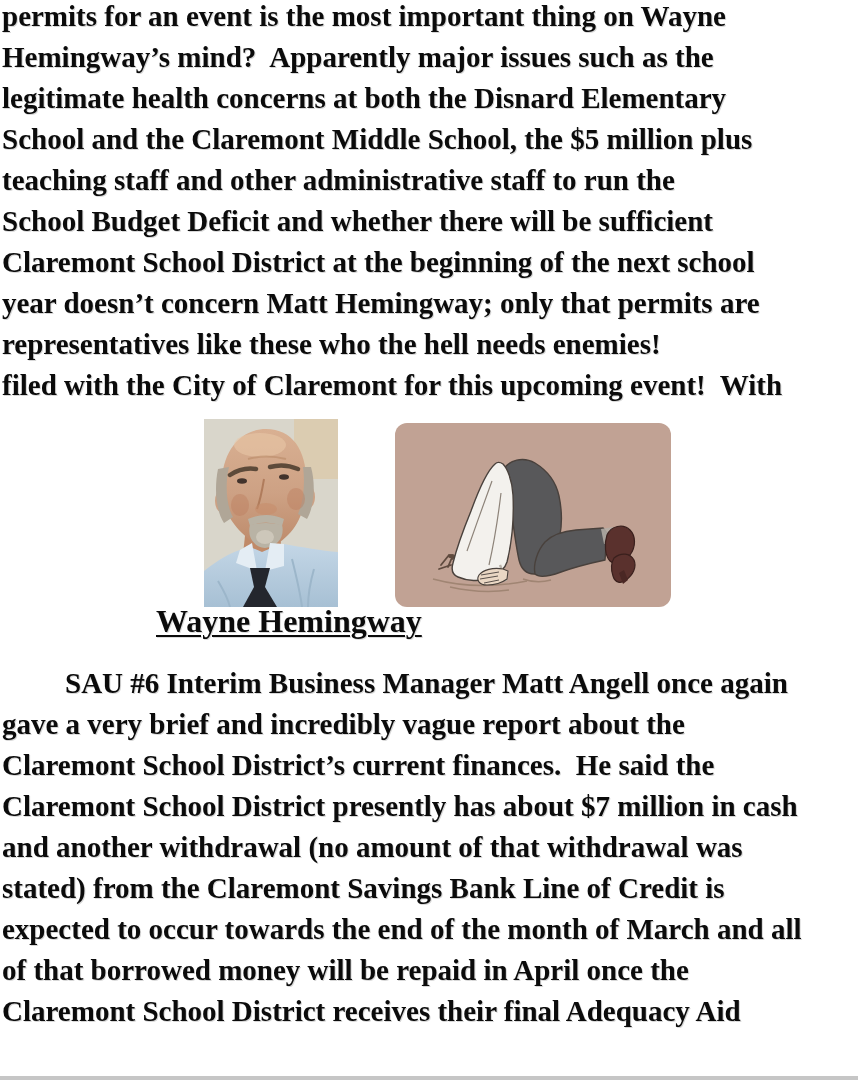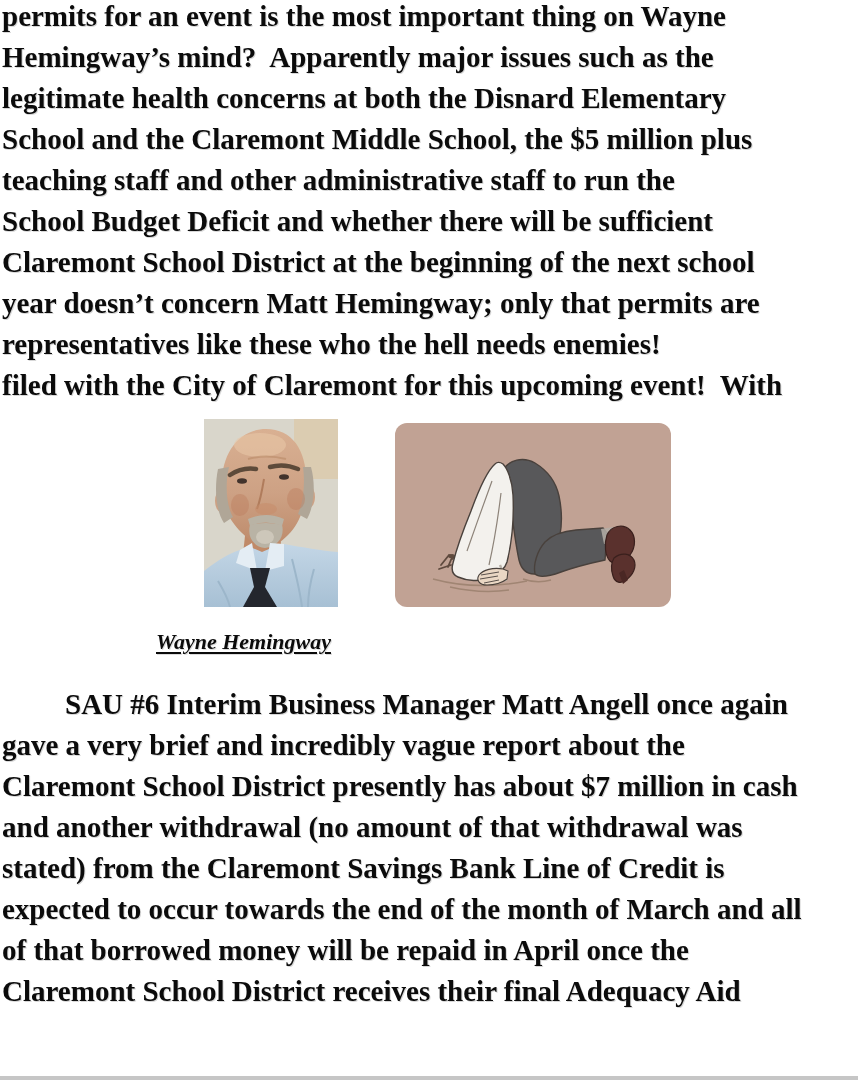--- a/index.html
+++ b/index.html
@@ -15,33 +15,32 @@
     position:absolute;
     font-weight:700;
     font-size:29px;
     line-height:41px;
     color: var(--text, #0b0b0b);
     text-shadow: 1px 1px 0 rgba(140,140,140,0.35);
   }
   .tline { white-space:pre; }
 
   #para1 { left:2px; top:-4px; }
-  #para2 { left:2px; top:684px; }
+  #para2 { left:2px; top:663px; }
   #para2 .tline:first-child { text-indent:63px; }
 
   #caption {
-    position:absolute; left:156px; top:627px;
-    font-weight:700; font-size:22px; line-height:30px;
+    position:absolute; left:156px; top:606px;
+    font-weight:700; font-size:32px; line-height:30px;
     color: var(--text, #0b0b0b);
     text-decoration: underline;
     text-decoration-thickness: 2px;
     text-underline-offset: 3px;
     text-shadow: 1px 1px 0 rgba(140,140,140,0.3);
     white-space:pre;
-    font-style:italic;
   }
 
   figure { margin:0; padding:0; position:absolute; }
   #photo   { left:204px; top:419px; width:134px; height:188px; }
   #cartoon { left:395px; top:423px; width:276px; height:184px; }
   figure svg { display:block; width:100%; height:100%; }
 
   
   .ph-bg     { fill: var(--photo-bg); }
   .ph-skin   { fill: var(--photo-skin); }
@@ -204,20 +203,21 @@
         <path d="M 89,160 L 104,157"></path>
       </g>
     </svg>
   </figure>
 
   <div id="caption">Wayne Hemingway</div>
 
   <div id="para2" class="doc-text">
       <div class="tline">SAU #6 Interim Business Manager Matt Angell once again</div>
       <div class="tline">gave a very brief and incredibly vague report about the</div>
+      <div class="tline">Claremont School District’s current finances.  He said the</div>
       <div class="tline">Claremont School District presently has about $7 million in cash</div>
       <div class="tline">and another withdrawal (no amount of that withdrawal was</div>
       <div class="tline">stated) from the Claremont Savings Bank Line of Credit is</div>
       <div class="tline">expected to occur towards the end of the month of March and all</div>
       <div class="tline">of that borrowed money will be repaid in April once the</div>
       <div class="tline">Claremont School District receives their final Adequacy Aid</div>
     </div>
 
   <div id="bottom-edge"></div>
 </div>

